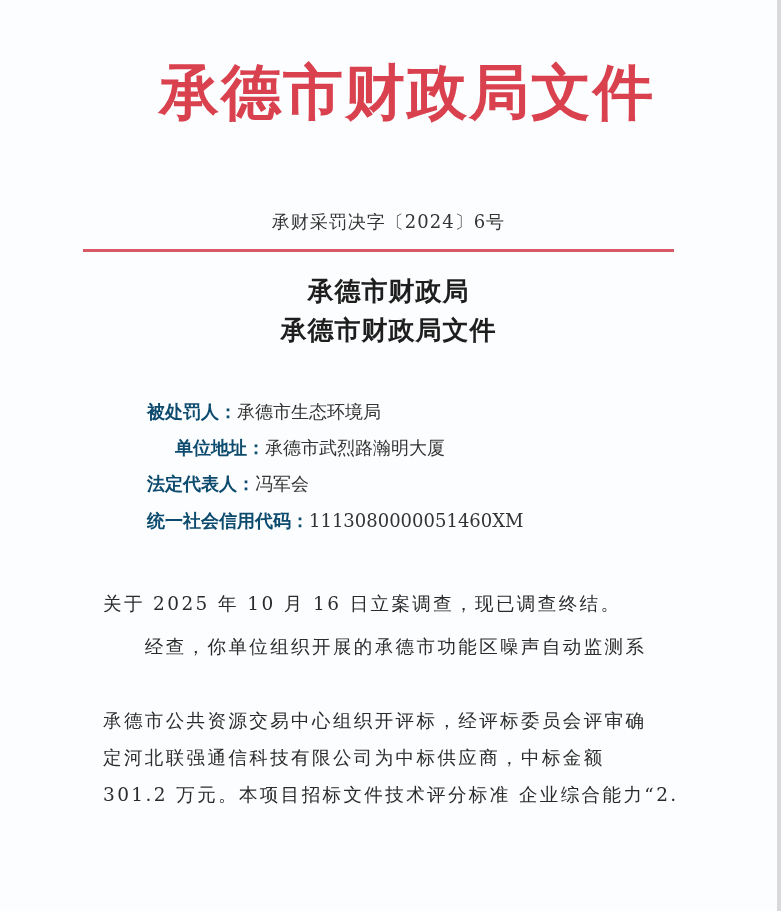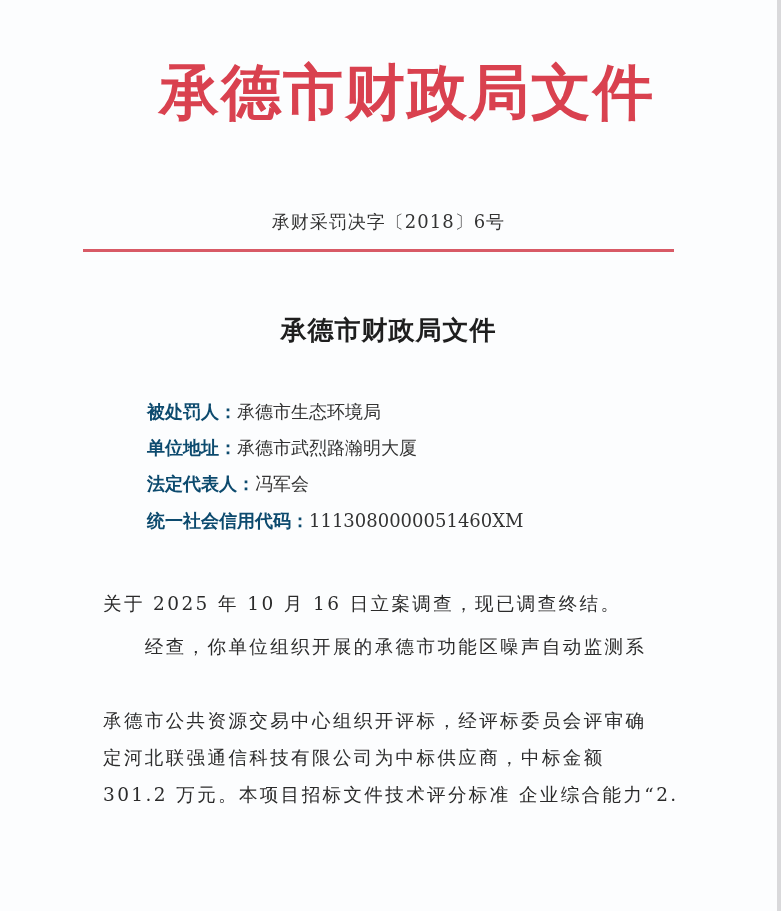--- a/index.html
+++ b/index.html
@@ -36,34 +36,35 @@
   .title {
     position:absolute; left:0; width:777px; text-align:center;
     font-size:26px; font-weight:bold; color:#1e1e1e; letter-spacing:1px;
   }
   .title.t1 { top:274px; }
   .title.t2 { top:313px; }
   .field {
     position:absolute; left:147px; font-size:18px; color:#333; white-space:nowrap;
   }
   .field .lbl { font-weight:bold; color:#0c4a6e; }
-  .f1 { top:400px; } .f2 { top:436px; } .f3 { top:472px; } .f4 { top:509px; }
+  .f1 { top:400px; } .f2 { top:436px;margin-left:28px; } .f3 { top:472px; } .f4 { top:509px; }
   .para-line {
     position:absolute; left:103px; font-size:18.5px; color:#2b2b2b;
     white-space:nowrap; letter-spacing:2.4px;
   }
 </style>
 </head>
 <body>
 
 <div class="page">
   <div class="masthead">承德市财政局文件</div>
-  <div class="doc-number">承财采罚决字〔2018〕6号</div>
+  <div class="doc-number">承财采罚决字〔2024〕6号</div>
   <div class="red-rule"></div>
 
+  <div class="title t1">承德市财政局</div>
   <div class="title t2">承德市财政局文件</div>
 
   <div class="field f1">
     <span class="lbl">被处罚人：</span><span>承德市生态环境局</span>
   </div>
   <div class="field f2">
     <span class="lbl">单位地址：</span><span>承德市武烈路瀚明大厦</span>
   </div>
   <div class="field f3">
     <span class="lbl">法定代表人：</span><span>冯军会</span>

